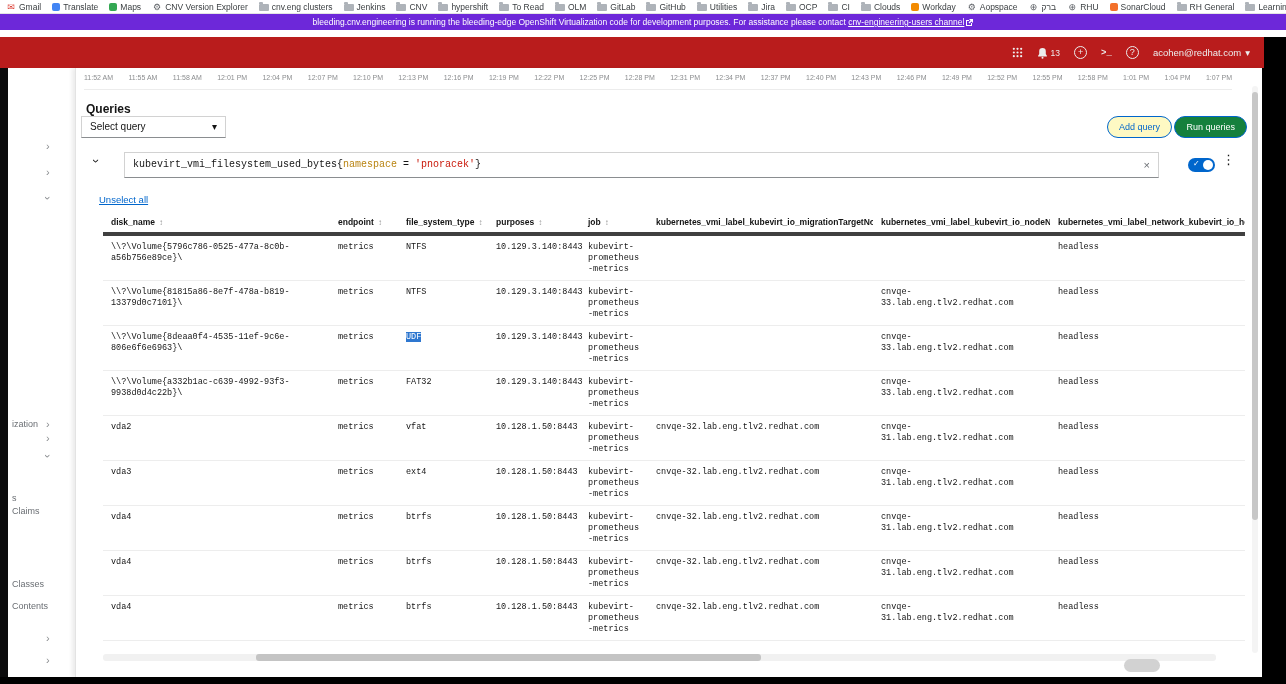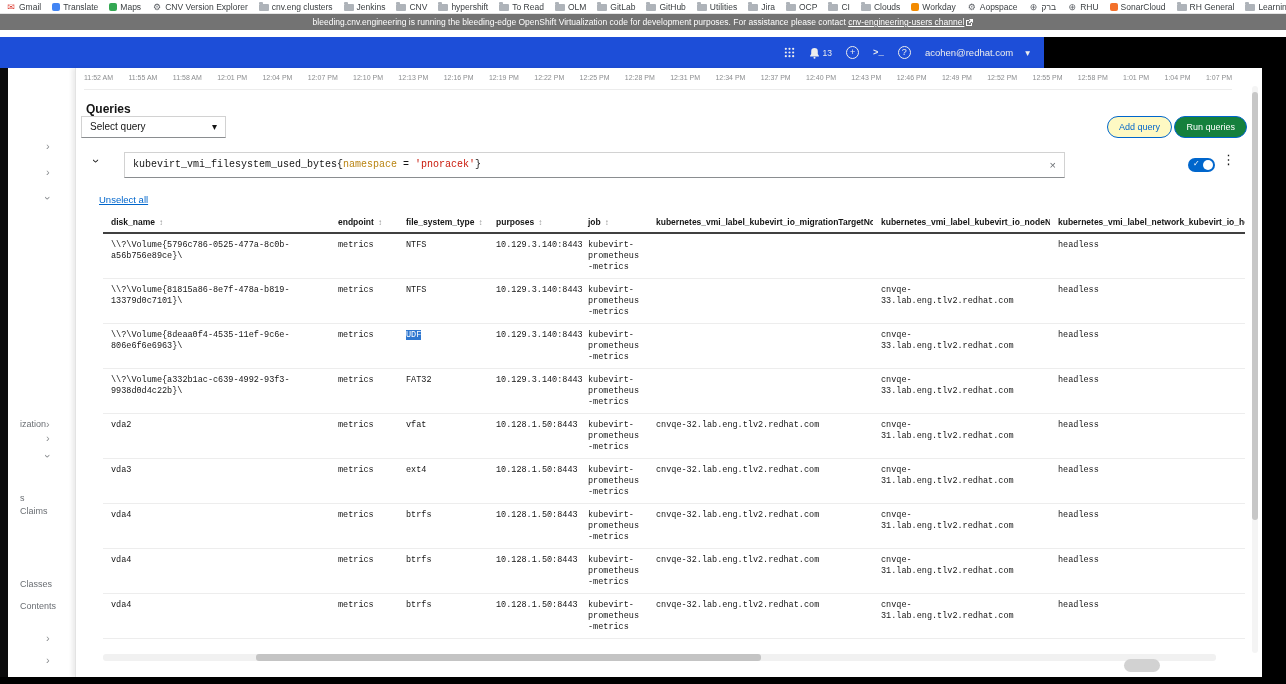--- a/index.html
+++ b/index.html
@@ -13,47 +13,47 @@
     font-size:8.5px; color:#3c4043; white-space:nowrap; overflow:hidden; }
   .bm { display:inline-flex; align-items:center; margin-right:11px; cursor:pointer; }
   .bi { width:10px; height:10px; display:inline-flex; align-items:center; justify-content:center;
     margin-right:3px; font-style:normal; font-size:9px; line-height:10px; color:#5f6368; }
   .bi-f { position:relative; width:10px; height:7px; background:#aeb3b9; border-radius:1px; margin-top:1px; }
   .bi-f::before { content:""; position:absolute; left:0; top:-2px; width:4px; height:2px;
     background:#aeb3b9; border-radius:1px 1px 0 0; }
   .bi-sq { width:8px; height:8px; border-radius:2px; }
 
   
-  .banner { position:absolute; left:0; top:14px; width:1286px; height:16px; background:#737373;
+  .banner { position:absolute; left:0; top:14px; width:1286px; height:16px; background:#6d28d9;
     color:#fff; font-size:8.5px; line-height:16px; text-align:center; }
   .banner a { color:#fff; text-decoration:underline; cursor:pointer; }
   .extlink { display:inline-block; vertical-align:-1px; margin-left:2px; }
 
   .gapstrip { position:absolute; left:0; top:30px; width:1286px; height:7px; background:#fff; }
 
   
-  .masthead { position:absolute; left:0; top:37px; width:1044px; height:31px; background:#1d4ed8; }
+  .masthead { position:absolute; left:0; top:37px; width:1264px; height:31px; background:#b91c1c; }
   .mh-right { position:absolute; right:14px; top:0; height:31px; display:flex; align-items:center; gap:14px;
     color:#fff; }
   .mh-ic { display:inline-flex; align-items:center; gap:3px; cursor:pointer; color:#ededed; }
   .circ { width:13px; height:13px; border:1px solid #ededed; border-radius:50%;
     font-size:9px; line-height:11px; text-align:center; display:inline-block; }
   .term { font-family:"Liberation Mono", monospace; font-size:9px; font-weight:bold; }
   .mh-count { font-size:8.5px; color:#ededed; }
-  .mh-user { font-size:9.5px; color:#ededed; display:inline-flex; gap:12px; cursor:pointer; }
+  .mh-user { font-size:9.5px; color:#ededed; display:inline-flex; gap:4px; cursor:pointer; }
 
   
   .leftstrip { position:absolute; left:0; top:68px; width:8px; bottom:7px; background:#0b0b0c; }
   .rightblack { position:absolute; right:0; top:68px; width:24px; bottom:0; background:#000; }
   .bottomblack { position:absolute; left:0; bottom:0; width:1286px; height:7px; background:#000; }
 
   
   .sidebar { position:absolute; left:8px; top:68px; width:67px; bottom:7px; background:#fff; overflow:hidden; }
   .sbi { position:absolute; left:0; width:100%; height:14px; font-size:9px; color:#6a6e73; }
-  .sbi .lab { position:absolute; left:12px; top:1px; white-space:nowrap; }
+  .sbi .lab { position:absolute; left:4px; top:1px; white-space:nowrap; }
   .sbi .chev { position:absolute; left:38px; top:0; color:#8a8d90; font-size:11px; }
   .chev.down { display:inline-block; transform:rotate(90deg); }
 
   
   .panel { position:absolute; left:75px; top:68px; right:24px; bottom:7px; background:#fff;
     border-left:1px solid #e3e3e3; box-shadow:-3px 0 4px rgba(0,0,0,.08); overflow:hidden; }
 
   .taxis { position:absolute; left:8px; right:30px; top:6px; height:16px; border-bottom:1px solid #ececec;
     display:flex; justify-content:space-between; align-items:flex-start; }
   .tx { font-size:7px; color:#8b8d8f; white-space:nowrap; }
@@ -65,41 +65,41 @@
     line-height:20px; padding-left:8px; cursor:pointer; }
   .selectq .caret { position:absolute; right:8px; top:0; color:#151515; }
 
   .btn { position:absolute; top:48px; height:22px; border-radius:11px; font-size:9px; line-height:20px;
     padding:0 11px; cursor:pointer; white-space:nowrap; }
   .btn-sec { right:90px; background:#fef9c3; border:1px solid #0066cc; color:#0066cc; }
   .btn-pri { right:15px; background:#15803d; border:1px solid #0066cc; color:#fff; }
 
   .qcaret { position:absolute; left:18px; top:86px; color:#151515; font-size:12px; cursor:pointer;
     display:inline-block; transform:rotate(90deg); }
-  .qinput { position:absolute; left:48px; top:84px; width:941px; height:26px; background:#fff;
+  .qinput { position:absolute; left:48px; top:84px; width:1035px; height:26px; background:#fff;
     border:1px solid #d2d2d2; border-bottom-color:#8a8d90; font-family:"Liberation Mono", monospace;
     font-size:10px; line-height:24px; padding-left:8px; color:#151515; white-space:nowrap; overflow:hidden; }
   .qinput .lbl { color:#b98412; }
   .qinput .val { color:#c9190b; }
   .qclear { position:absolute; right:8px; top:0; color:#6a6e73; font-size:11px; cursor:pointer;
     font-family:"Liberation Sans", sans-serif; }
   .toggle { position:absolute; left:1112px; top:90px; width:27px; height:14px; background:#0066cc;
     border-radius:7px; cursor:pointer; }
   .toggle .knob { position:absolute; right:2px; top:2px; width:10px; height:10px; background:#fff; border-radius:50%; }
   .toggle .chk { position:absolute; left:5px; top:1px; color:#fff; font-size:8px; }
   .kebab { position:absolute; left:1146px; top:84px; font-size:13px; color:#151515; cursor:pointer; }
 
   .unselect { position:absolute; left:23px; top:126px; font-size:9.5px; color:#0066cc;
     text-decoration:underline; cursor:pointer; }
 
   
   .tbl { position:absolute; left:27px; top:146px; width:1148px; display:grid;
     grid-template-columns:227px 68px 90px 92px 68px 225px 177px 195px; }
   .th { font-size:8.5px; font-weight:bold; color:#151515; padding:3px 4px 5px 8px;
-    border-bottom:2px solid #404040; white-space:nowrap; overflow:hidden; cursor:pointer; }
+    border-bottom:4px solid #404040; white-space:nowrap; overflow:hidden; cursor:pointer; }
   .sorti { color:#9a9a9a; font-weight:normal; margin-left:4px; font-size:8px; }
   .td { font-family:"Liberation Mono","DejaVu Sans Mono", monospace; font-size:8.5px; line-height:11px;
     color:#151515; padding:6px 6px 5px 8px; border-bottom:1px solid #ededed; overflow-wrap:break-word; }
   .td.cinst { white-space:nowrap; }
   .sel { background:#2e77d0; color:#fff; }
 
   
   .vtrack { position:absolute; right:4px; top:18px; bottom:24px; width:6px; background:#f4f4f4; border-radius:3px; }
   .vthumb { position:absolute; right:4px; top:24px; width:6px; height:428px; background:#c7c7c7; border-radius:3px; }
   .htrack { position:absolute; left:27px; right:46px; top:586px; height:7px; background:#f1f1f1; border-radius:3px; }

